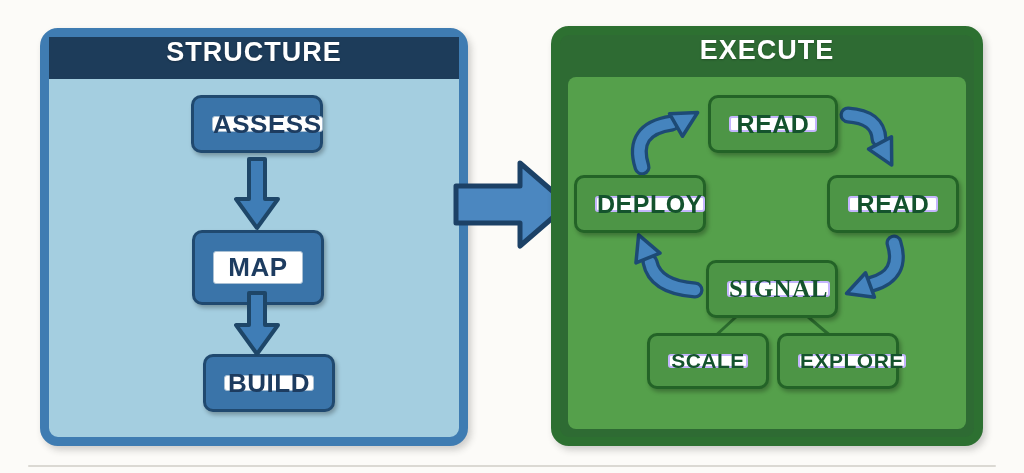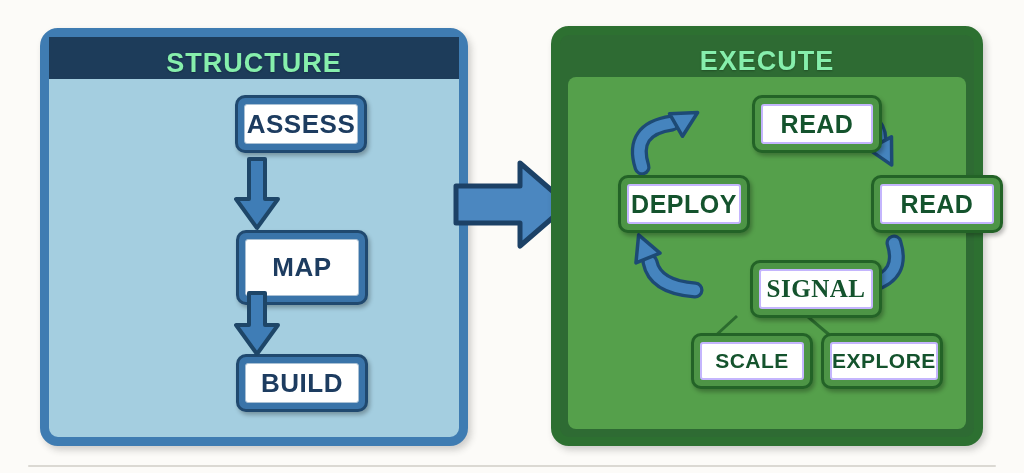--- a/index.html
+++ b/index.html
@@ -23,56 +23,55 @@
     border: 9px solid #3f7cb2;
     background: #a4cee0;
   }
   #right-panel {
     left: 551px; top: 26px; width: 432px; height: 420px;
     border: 9px solid #2d7031;
     background: #2e6b33;
   }
   .panel-header {
     position: absolute; left: 0; right: 0; top: 0; height: 42px;
-    display: flex; align-items: flex-end; justify-content: center;
-    color: #86efac; font-weight: bold; font-size: 27px; letter-spacing: 1px;
+    display: flex; align-items: flex-start; justify-content: center;
+    color: #ffffff; font-weight: bold; font-size: 27px; letter-spacing: 1px;
     text-shadow: 0 1px 2px rgba(0,0,0,0.25);
   }
   #left-panel .panel-header { background: #1d3c5a; }
   #right-panel .panel-header { background: transparent; }
   #right-body {
     position: absolute; left: 8px; right: 8px; top: 42px; bottom: 8px;
     background: #55a04b; border-radius: 8px;
   }
 
   
   .node {
     position: absolute; box-sizing: border-box;
-    border-radius: 10px; padding: 6px;
+    border-radius: 10px; padding: 18px;
     display: flex;
     box-shadow: 2px 3px 4px rgba(0,0,0,0.28);
-    margin-left: 44px;
   }
   .node .inner {
     flex: 1; display: flex; align-items: center; justify-content: center;
     background: #ffffff; border-radius: 3px;
     font-weight: bold; letter-spacing: 0.5px; white-space: nowrap;
   }
   .node.blue { background: #3a74a9; border: 3px solid #20496f; }
   .node.blue .inner { border: 1px solid #a9c0d4; color: #1d3c60; font-size: 26px; }
   .node.green { background: #4d9546; border: 3px solid #236327; }
   .node.green .inner { border: 2px solid #c4b5fd; color: #14532d; font-size: 25px; }
   .node.green.small .inner { font-size: 21px; }
 
   .abs-svg { position: absolute; pointer-events: none; }
 
   
   #node-assess { left: 142px; top: 58px;  width: 132px; height: 58px; }
   #node-map    { left: 143px; top: 193px; width: 132px; height: 75px; }
-  #node-build  { left: 143px; top: 317px; width: 132px; height: 58px; }
+  #node-build  { left: 154px; top: 317px; width: 132px; height: 58px; }
 
   
   #node-read    { left: 148px; top: 60px;  width: 130px; height: 58px; }
   #node-deploy  { left: 14px;  top: 140px; width: 132px; height: 58px; }
   #node-adapt   { left: 267px; top: 140px; width: 132px; height: 58px; }
   #node-signal  { left: 146px; top: 225px; width: 132px; height: 58px; font-family: Liberation Serif, serif; }
   #node-scale   { left: 87px;  top: 298px; width: 122px; height: 56px; }
   #node-explore { left: 217px; top: 298px; width: 122px; height: 56px; }
 
   .cycle-tail-outline { fill: none; stroke: #1d4a75; stroke-width: 17; stroke-linecap: round; }

